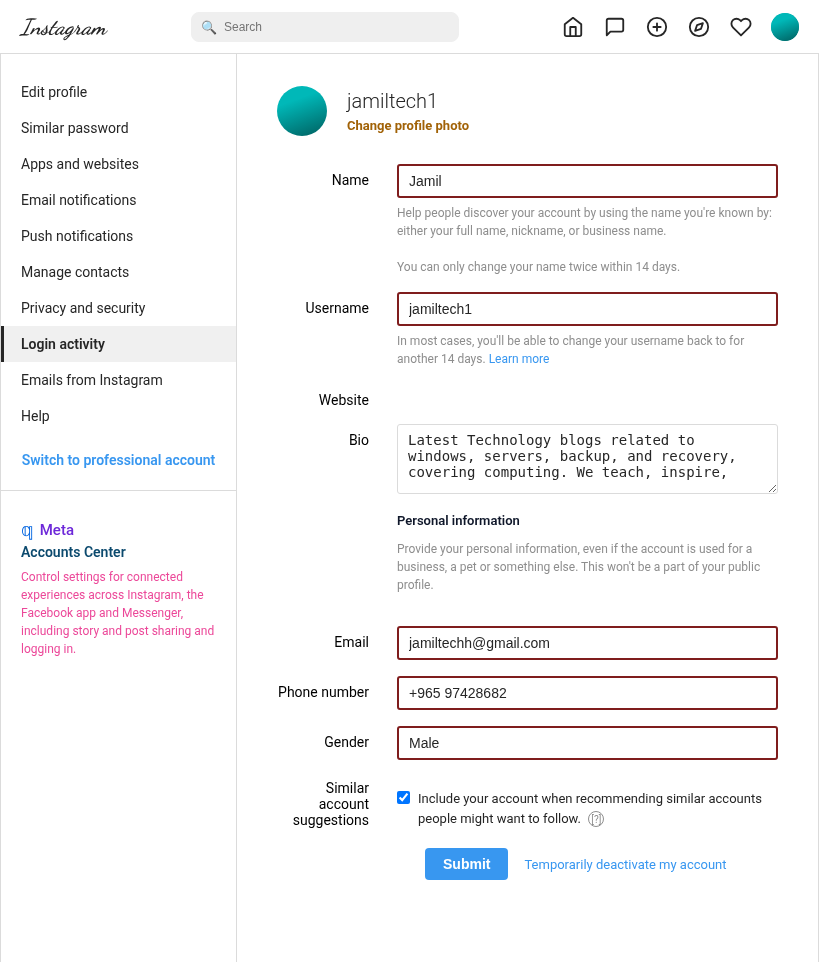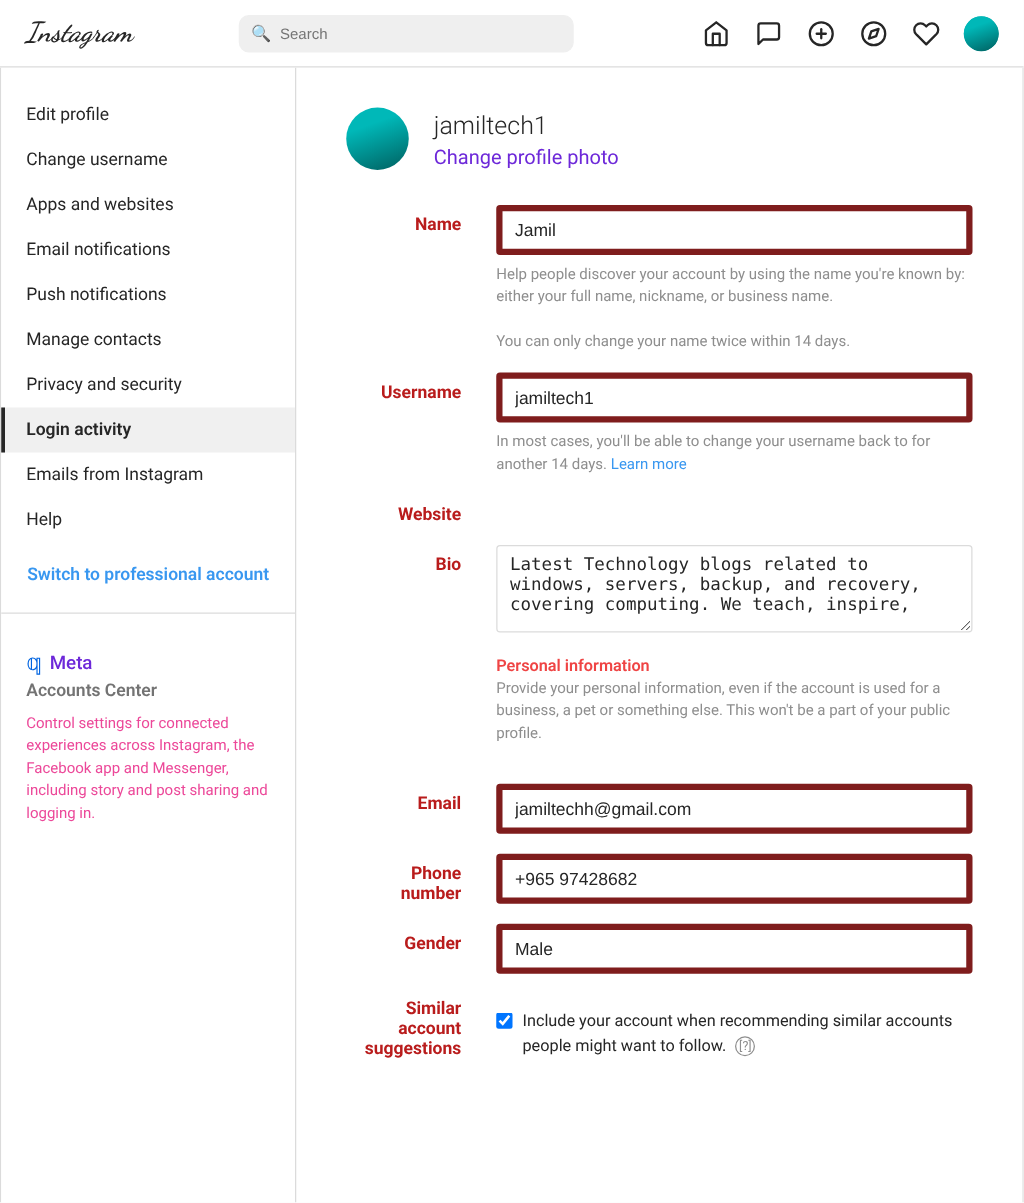--- a/index.html
+++ b/index.html
@@ -134,21 +134,21 @@
     .meta-symbol {
       font-size: 18px;
       color: #0064e0;
     }
     .meta-text {
       font-size: 15px;
       color: #6d28d9;
       font-weight: 500;
     }
     .accounts-center-link {
-      color: #737373;
+      color: #0c4a6e;
       font-size: 14px;
       font-weight: 600;
       display: block;
       margin-bottom: 8px;
       cursor: pointer;
     }
     .meta-description {
       font-size: 12px;
       color: #ec4899;
       line-height: 1.5;
@@ -172,48 +172,48 @@
       flex-shrink: 0;
       display: flex; align-items: center; justify-content: center;
     }
     .profile-info {}
     .profile-username {
       font-size: 20px;
       font-weight: 300;
       margin-bottom: 4px;
     }
     .change-photo-link {
-      color: #6d28d9;
-      font-size: 16px;
-      font-weight: 400;
+      color: #a16207;
+      font-size: 13px;
+      font-weight: 700;
       cursor: pointer;
     }
 
     
     .form-row {
       display: flex;
       align-items: flex-start;
       margin-bottom: 16px;
     }
     .form-label {
       width: 120px;
       min-width: 120px;
       text-align: right;
       padding-right: 28px;
       padding-top: 8px;
-      font-weight: 700;
+      font-weight: 400;
       font-size: 14px;
-      color: #b91c1c;
+      color: #000000;
     }
     .form-field-wrap {
       flex: 1;
     }
     .form-input {
       width: 100%;
-      border: 5px solid #7f1d1d;
+      border: 2px solid #7f1d1d;
       border-radius: 3px;
       padding: 7px 10px;
       font-size: 14px;
       color: #262626;
       background: #fff;
       outline: none;
     }
     .form-textarea {
       width: 100%;
       border: 1px solid #dbdbdb;
@@ -232,22 +232,22 @@
       margin-top: 6px;
       line-height: 1.5;
     }
     .form-hint a, .form-hint .link {
       color: #3897f0;
       cursor: pointer;
     }
     .section-label {
       font-size: 13px;
       font-weight: 600;
-      color: #ef4444;
-      margin-bottom: 0;
+      color: #0f172a;
+      margin-bottom: 12px;
     }
     .section-description {
       font-size: 12px;
       color: #8e8e8e;
       line-height: 1.5;
     }
     .personal-info-section {
       margin-bottom: 16px;
     }
     .similar-accounts-row {
@@ -356,21 +356,21 @@
   </div>
 </header>
 
 <div class="main-container">
 
   <nav class="sidebar">
     <div id="sidebar-edit-profile" class="sidebar-item">
       <span>Edit profile</span>
     </div>
     <div class="sidebar-item">
-      <span>Change username</span>
+      <span>Similar password</span>
     </div>
     <div class="sidebar-item">
       <span>Apps and websites</span>
     </div>
     <div class="sidebar-item">
       <span>Email notifications</span>
     </div>
     <div class="sidebar-item">
       <span>Push notifications</span>
     </div>
@@ -485,15 +485,19 @@
         <div class="checkbox-wrap">
           <input type="checkbox" id="similar-accounts" checked="" style="">
           <label class="checkbox-label" for="similar-accounts">
             <span>Include your account when recommending similar accounts people might want to follow.</span>
             <span class="help-icon">[?]</span>
           </label>
         </div>
       </div>
     </div>
 
+    <div class="form-actions">
+      <button class="btn-submit">Submit</button>
+      <span class="deactivate-link">Temporarily deactivate my account</span>
+    </div>
 
   </div>
 </div>
 
 </body></html>

